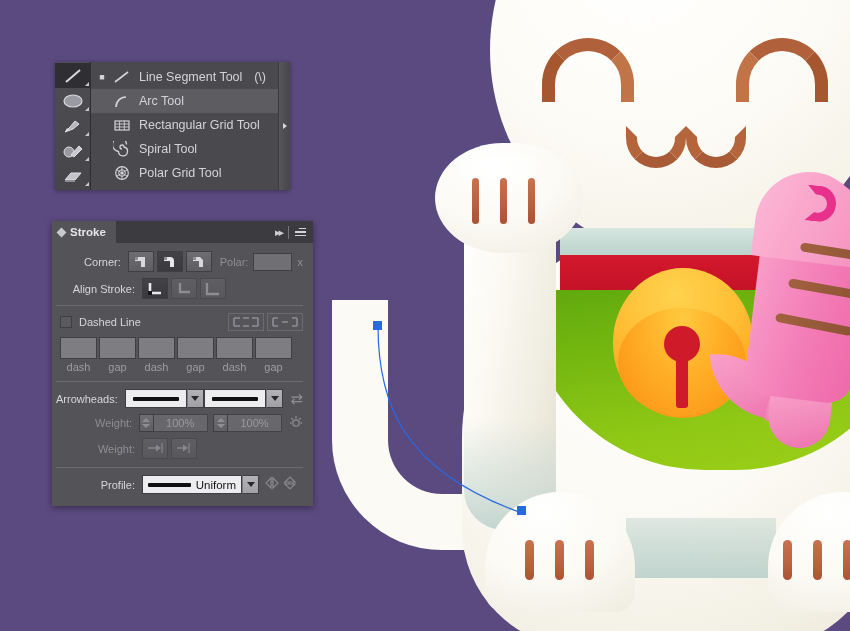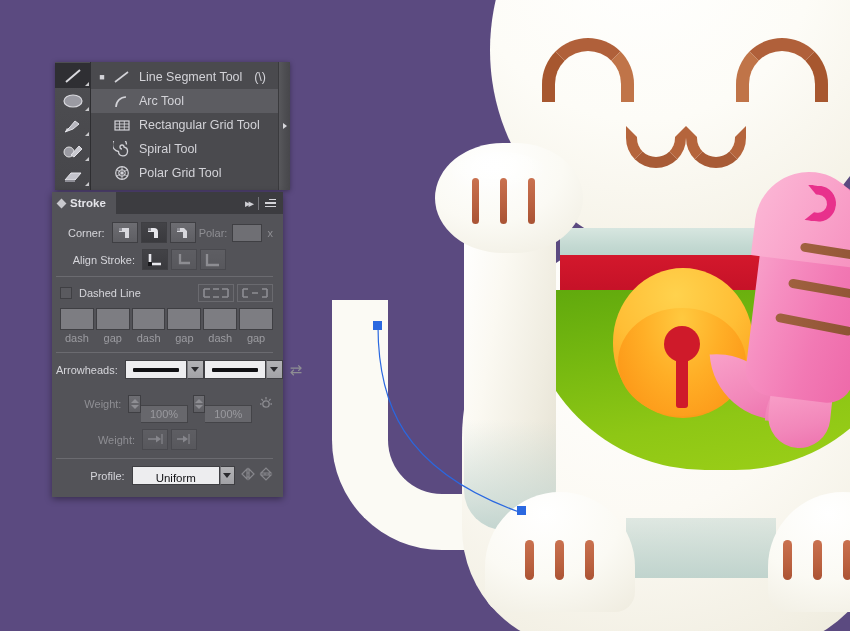--- a/index.html
+++ b/index.html
@@ -302,22 +302,22 @@
   .grip-arrow {
     width: 0; height: 0;
     border-top: 3px solid transparent;
     border-bottom: 3px solid transparent;
     border-left: 4px solid #d8d8dc;
   }
 
   
   #stroke-panel {
     position: absolute;
-    left: 52px; top: 192px;
-    width: 231px;
+    left: 52px; top: 221px;
+    width: 261px;
     background: #535358;
     box-shadow: 0 2px 7px rgba(0,0,0,.4);
     font-size: 11px;
     color: #d6d6db;
   }
   .panel-tabbar {
     height: 22px;
     background: #3c3c40;
     display: flex; align-items: stretch;
   }
@@ -451,35 +451,34 @@
   .arrowsel .swatch .bar { width: 46px; height: 4px; background: #101013; border-radius: 1px; }
   .swapicon { color: #8e8e93; font-size: 15px; margin-left: 7px; }
 
   .scalebox {
     width: 56px; height: 18px;
     background: #67676c;
     border: 1px solid #444448;
     border-left: none;
     color: #9a9a9f;
     font-size: 11px;
-    display: flex; align-items: center; justify-content: center; margin-top: 20px;
+    display: flex; align-items: center; justify-content: center;
   }
   .lockicon { color: #8b8b90; font-size: 13px; margin-left: 7px; }
 
   .profilefield {
     width: 100px; height: 19px;
     background: #ededef;
     border: 1px solid #3f3f43;
     display: flex; align-items: center;
     padding: 0 5px;
     color: #141417;
     font-size: 11.5px;
     justify-content: flex-end;
     gap: 5px;
-    flex-direction: column;
   }
   .profilefield .bar { width: 50px; height: 4px; background: #101013; border-radius: 1px; }
   .flipicon { color: #87878c; font-size: 13px; margin-left: 6px; }
 </style>
 </head>
 <body>
 
 <div id="stage">
 
   <div id="artwork">

